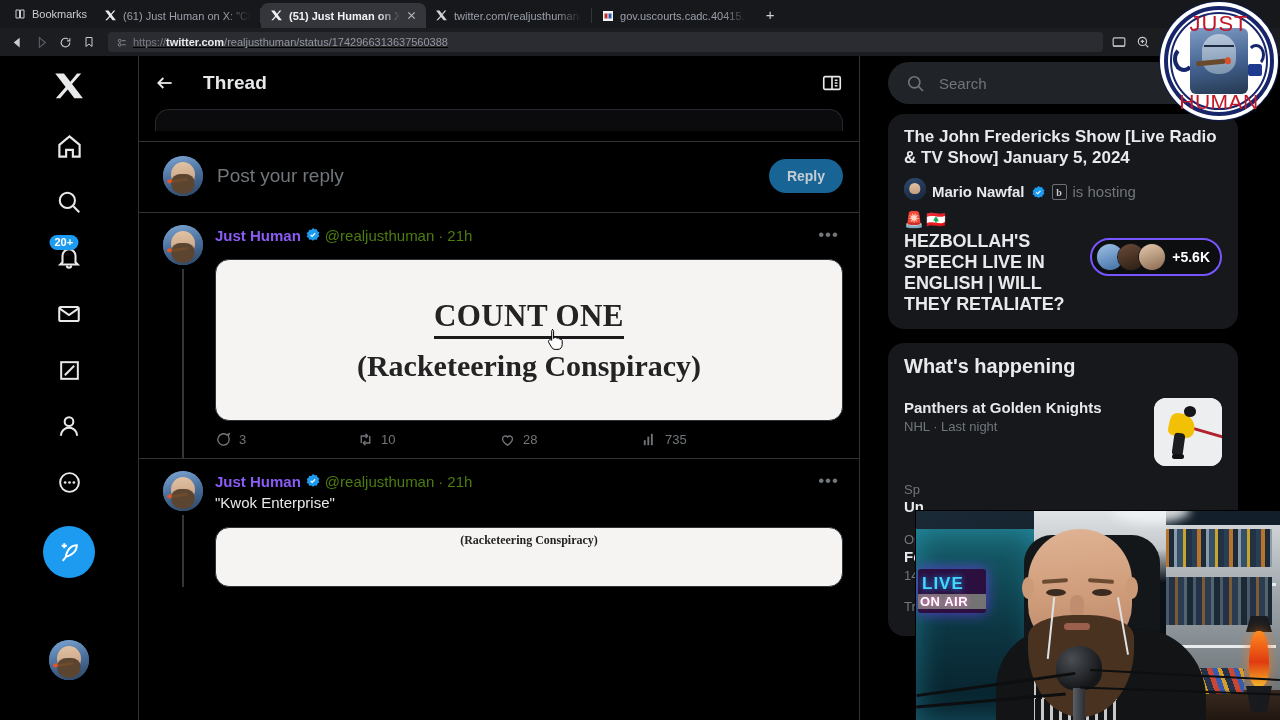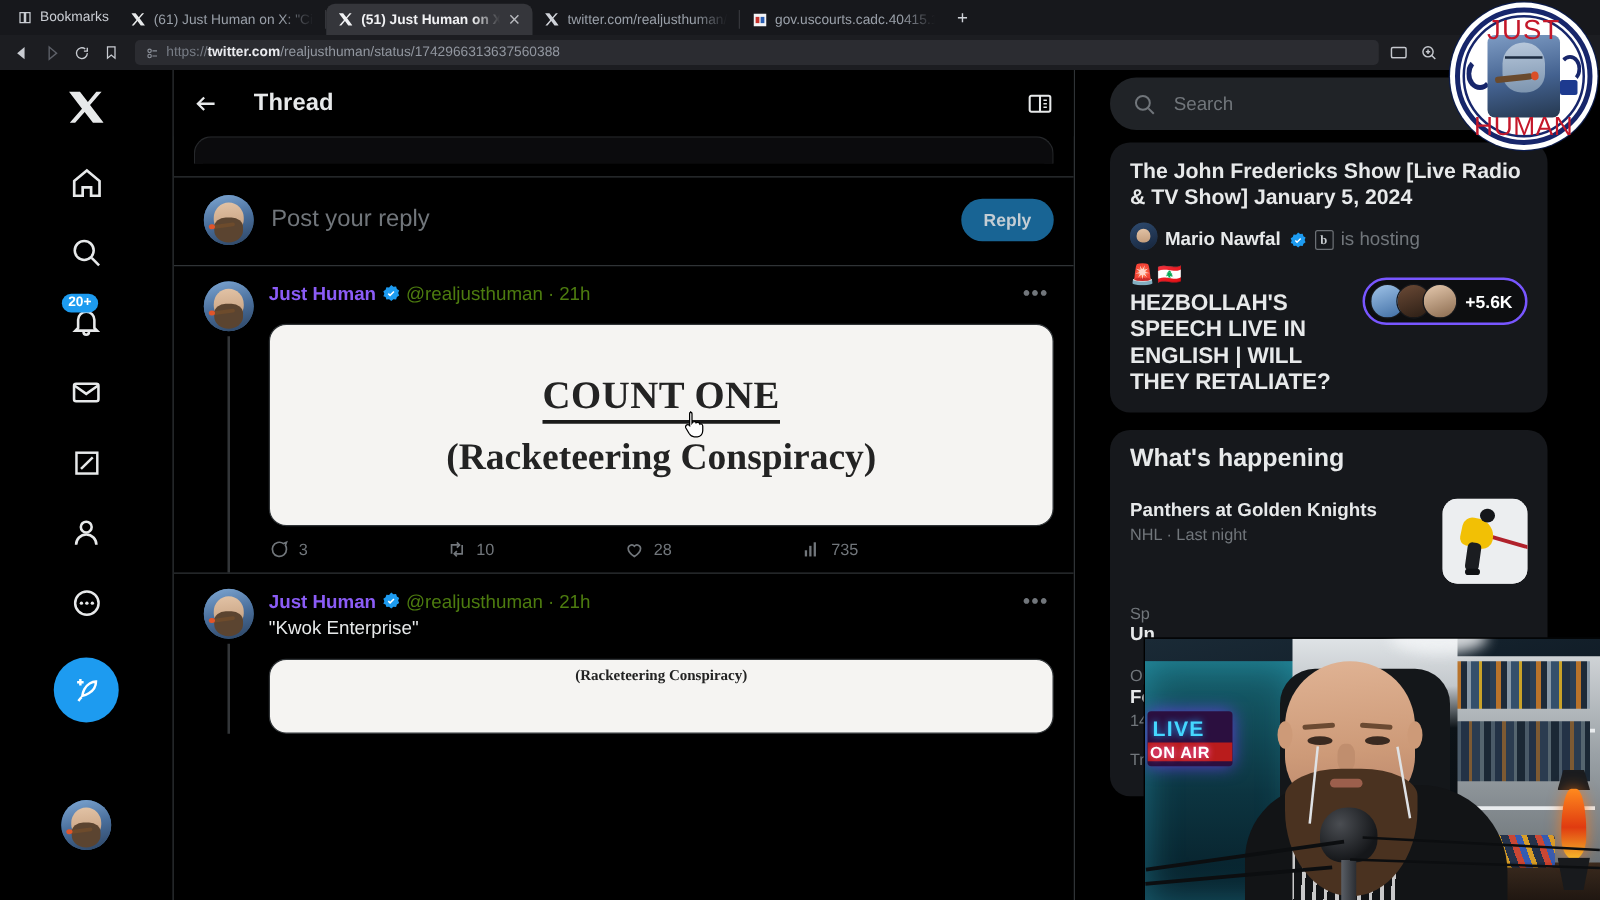--- a/index.html
+++ b/index.html
@@ -48,21 +48,21 @@
     gap: 2px; padding: 0 6px;
   }
   .navbtn {
     width: 22px; height: 22px; display: flex; align-items: center;
     justify-content: center; color: #c9ccd2;
   }
   .navbtn.dim { color: #5d6068; }
   .urlbar {
     flex: 1; height: 20px; background: #2b2c31; border-radius: 4px;
     display: flex; align-items: center; gap: 6px; padding: 0 8px;
-    margin: 0 6px; overflow: hidden;
+    margin: 0 6px; overflow: hidden; text-decoration: underline;
   }
   .url-text { font-size: 11px; color: #9297a0; white-space: nowrap; }
   .url-text b { color: #e9eaee; font-weight: bold; }
   .url-text .scheme { color: #777c85; }
   .tb-icons { display: flex; align-items: center; gap: 9px; padding-right: 4px; }
   .tb-ico {
     width: 15px; height: 15px; display: flex; align-items: center;
     justify-content: center; color: #c5c8ce; position: relative;
   }
   .ext-badge {
@@ -206,21 +206,21 @@
   .host-sub { font-size: 15px; color: #71767b; }
   .spaces-row { display: flex; align-items: flex-start; gap: 10px; }
   .spaces-headline {
     font-size: 18px; font-weight: bold; line-height: 21px; flex: 1;
     letter-spacing: -.1px;
   }
   .flags { font-size: 16px; margin-bottom: 2px; letter-spacing: 2px; }
   .listeners {
     border: 2px solid #7856ff; border-radius: 22px; height: 38px;
     display: flex; align-items: center; padding: 0 10px 0 4px; gap: 6px;
-    margin-top: 12px; background: #0d0e10;
+    margin-top: 28px; background: #0d0e10;
   }
   .lst-faces { display: flex; }
   .lst-face {
     width: 28px; height: 28px; border-radius: 50%; margin-left: -7px;
     border: 1px solid #16181c; overflow: hidden; position: relative;
   }
   .lst-face:first-child { margin-left: 0; }
   .lst-count { font-size: 14px; font-weight: bold; color: #fff; }
   .happening-title { font-size: 20px; font-weight: bold; margin-bottom: 12px; }
   .trend { display: flex; gap: 12px; padding: 8px 0; align-items: flex-start; }
@@ -279,21 +279,21 @@
     background: #2b0f3f; border-radius: 3px; overflow: hidden;
     box-shadow: 0 0 14px rgba(120,60,255,.75);
     display: flex; flex-direction: column; justify-content: center;
   }
   .wc-neon .l1 {
     font-size: 17px; font-weight: bold; color: #45d8ff; letter-spacing: 1px;
     text-shadow: 0 0 6px #18a8ff; padding-left: 4px;
   }
   .wc-neon .l2 {
     font-size: 13px; font-weight: bold; color: #fff; letter-spacing: .5px;
-    background: #b91c1c; text-shadow: 0 0 5px #ff6ad5; padding-left: 2px;
+    background: #737373; text-shadow: 0 0 5px #ff6ad5; padding-left: 2px;
   }
   .wc-lava {
     position: absolute; right: 8px; bottom: 8px; width: 26px; height: 96px;
   }
   .wc-lava .cone {
     position: absolute; top: 0; left: 0; width: 26px; height: 16px;
     background: #1a1c1f; clip-path: polygon(18% 0,82% 0,100% 100%,0 100%);
   }
   .wc-lava .glass {
     position: absolute; top: 15px; left: 3px; width: 20px; height: 56px;

